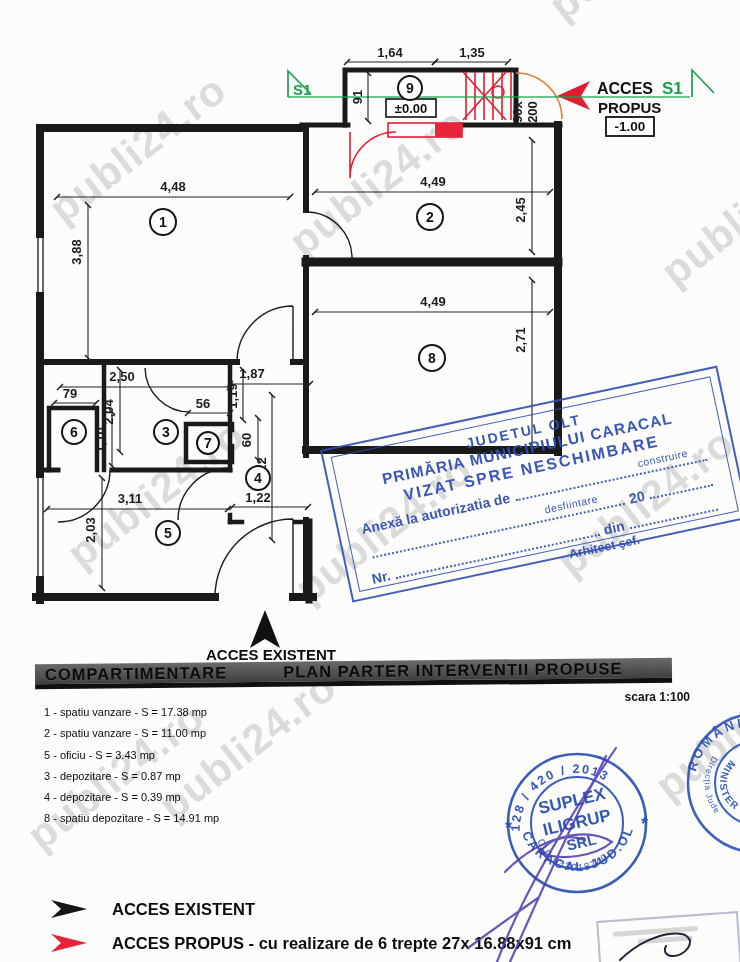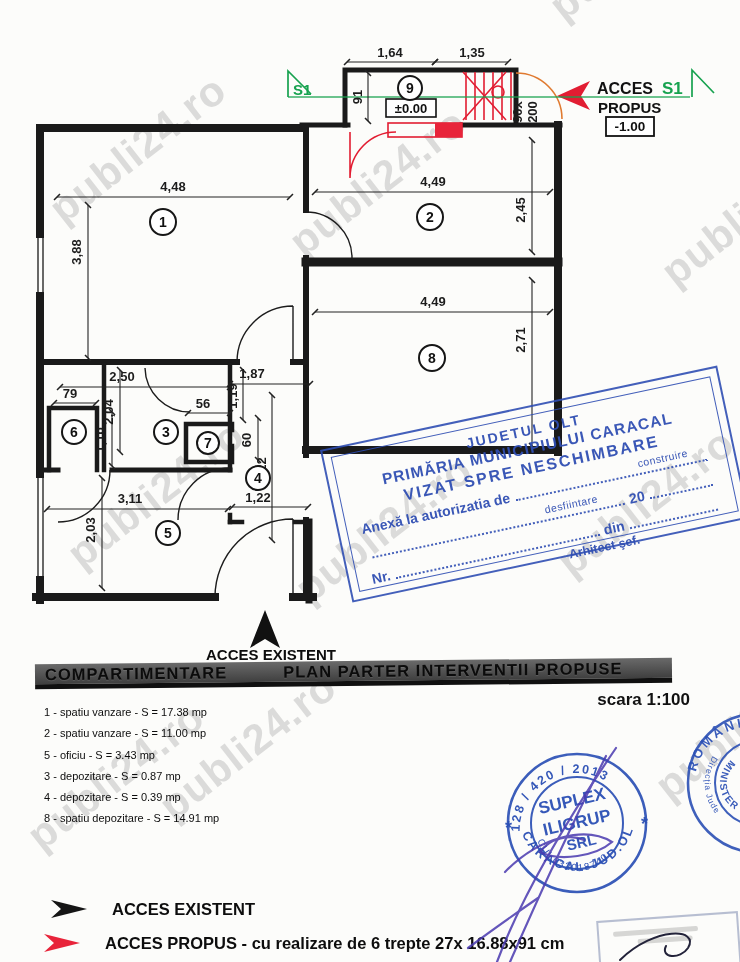--- a/index.html
+++ b/index.html
@@ -25,21 +25,21 @@
   .hint{position:absolute;top:-14px;font-size:10.5px;font-weight:normal;letter-spacing:.5px;}
   .a-sign{font-size:12.5px;font-weight:bold;text-align:center;padding-left:110px;margin-top:2px;}
   
   .bar{position:absolute;left:35px;top:661px;width:637px;height:25px;
        background:linear-gradient(180deg,#6a6a6a,#3f3f3f);border-bottom:5px solid #101010;
        transform:rotate(-.6deg);display:flex;align-items:center;padding:0 10px;box-sizing:border-box;
        color:#0b0b0b;font-weight:bold;font-size:16.5px;letter-spacing:1px;
        text-shadow:0 1px 0 rgba(255,255,255,.10);}
   .bar .gap{width:56px;}
   .scara{position:absolute;left:560px;top:690px;width:130px;text-align:right;
-         font-weight:bold;font-size:17px;}
+         font-weight:bold;font-size:12px;}
   .legend{position:absolute;left:44px;top:702px;}
   .lg{font-weight:normal;font-size:11px;line-height:21.3px;color:#0d0d0d;}
   .accrow{position:absolute;display:flex;align-items:center;gap:22px;}
   .acc-label{font-weight:bold;font-size:16.5px;color:#0d0d0d;white-space:nowrap;}
   
   .faint{position:absolute;left:598px;top:916px;width:142px;height:58px;
          border:2px solid rgba(100,115,160,.45);transform:rotate(-4deg);padding:6px 8px;box-sizing:border-box;}
   .faint .ln{height:5px;background:rgba(125,125,125,.30);margin:4px 6px;border-radius:2px;}
 </style>
 </head>
@@ -265,21 +265,21 @@
     <div class="lg">4 - depozitare - S = 0.39 mp</div>
     <div class="lg">8 - spatiu depozitare - S = 14.91 mp</div>
   </div>
 
   <div class="accrow" style="left:50px;top:898px">
     <svg width="40" height="22" viewBox="0 0 40 22">
       <polygon points="1,2 37,11 1,20 11,11" fill="#151515"></polygon>
     </svg>
     <span class="acc-label">ACCES EXISTENT</span>
   </div>
-  <div class="accrow" style="left:43px;top:932px">
+  <div class="accrow" style="left:50px;top:932px">
     <svg width="40" height="22" viewBox="0 0 40 22">
       <polygon points="1,2 37,11 1,20 11,11" fill="#e8243a"></polygon>
     </svg>
     <span class="acc-label">ACCES PROPUS - cu realizare de 6 trepte 27x 16.88x91 cm</span>
   </div>
 
   <svg class="abs" style="left:498px;top:742px" width="165" height="165" viewBox="0 0 165 165">
     <defs>
       <path id="arcTop" d="M24,104 A57,57 0 1 1 134,102"></path>
       <path id="arcBot" d="M22,86  A59,59 0 0 0 136,84"></path>

